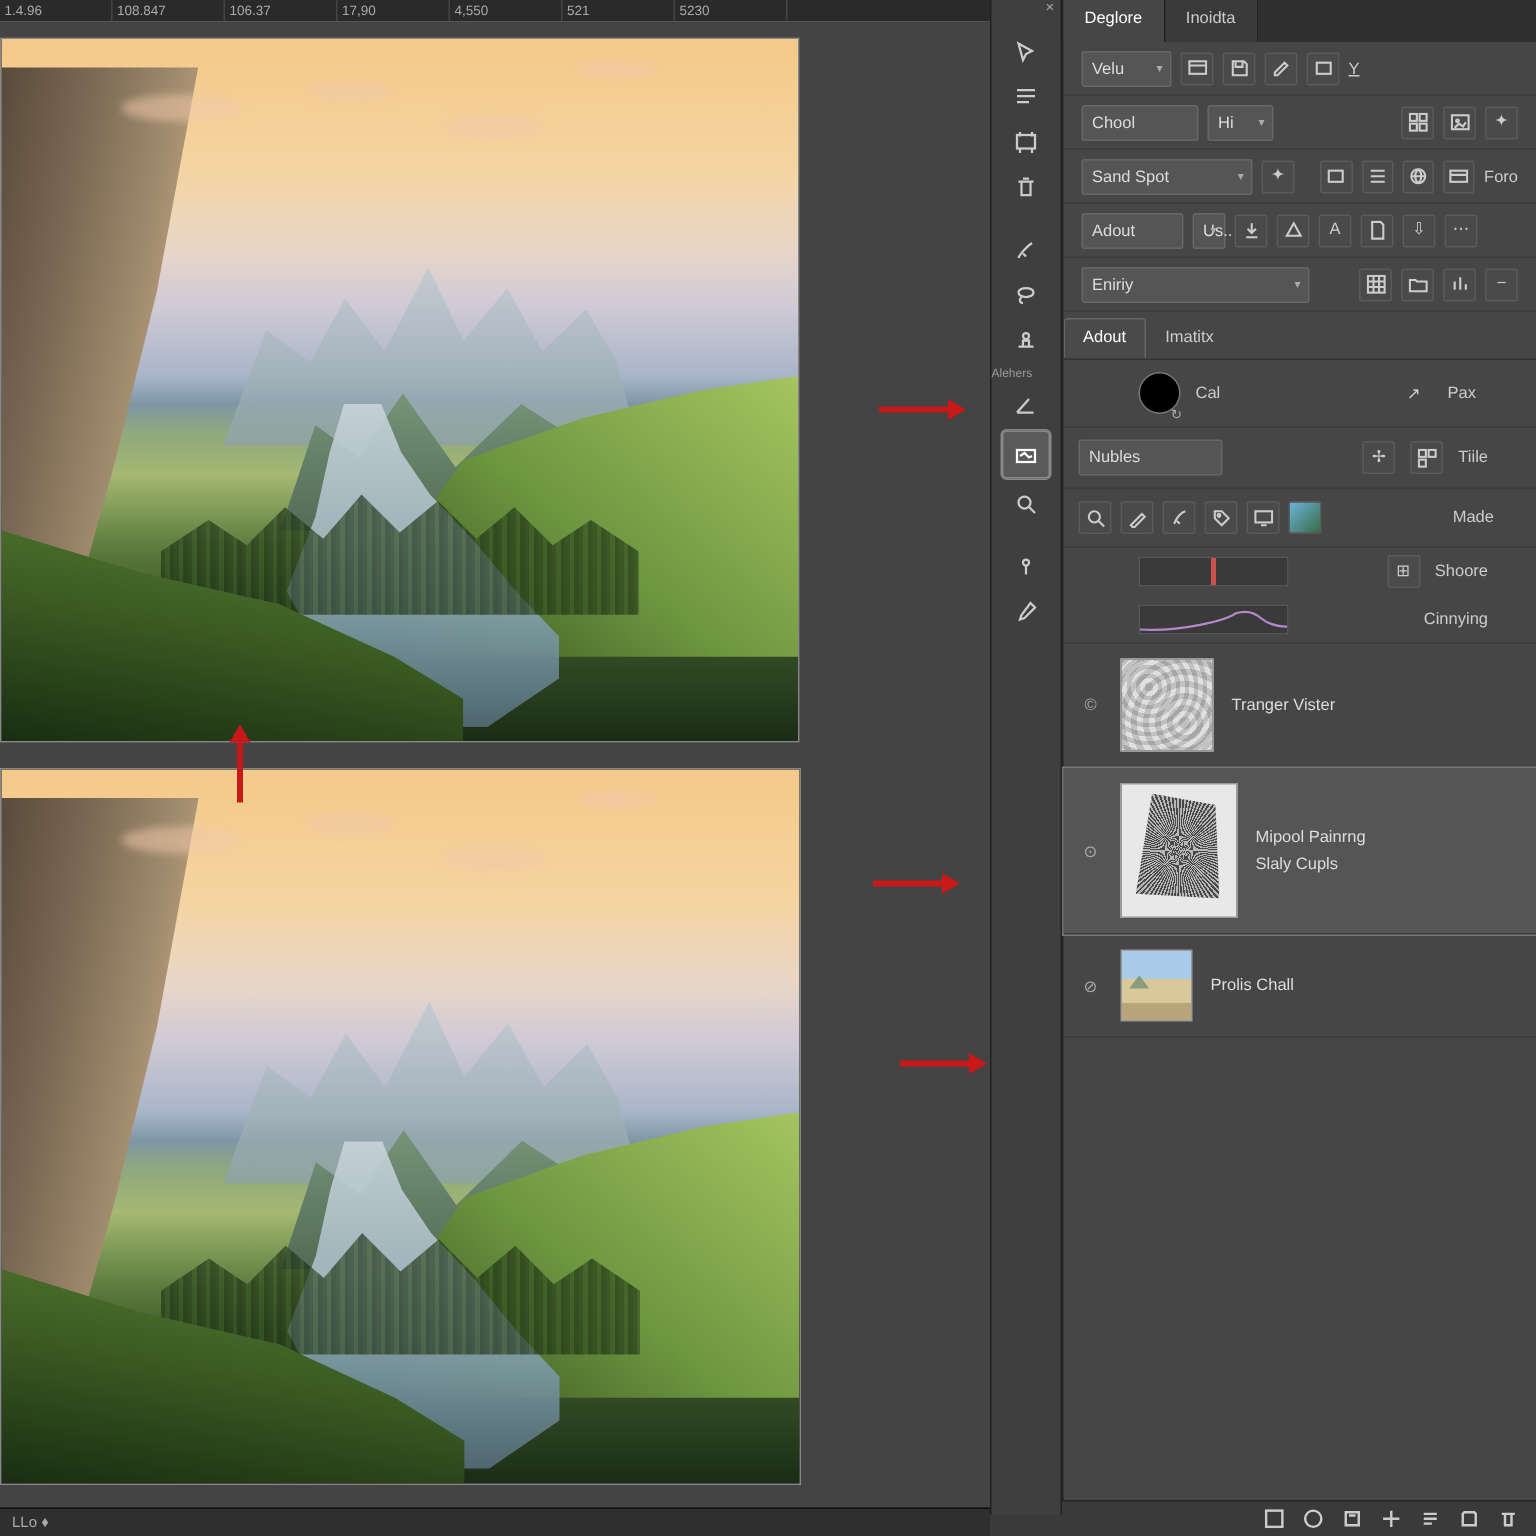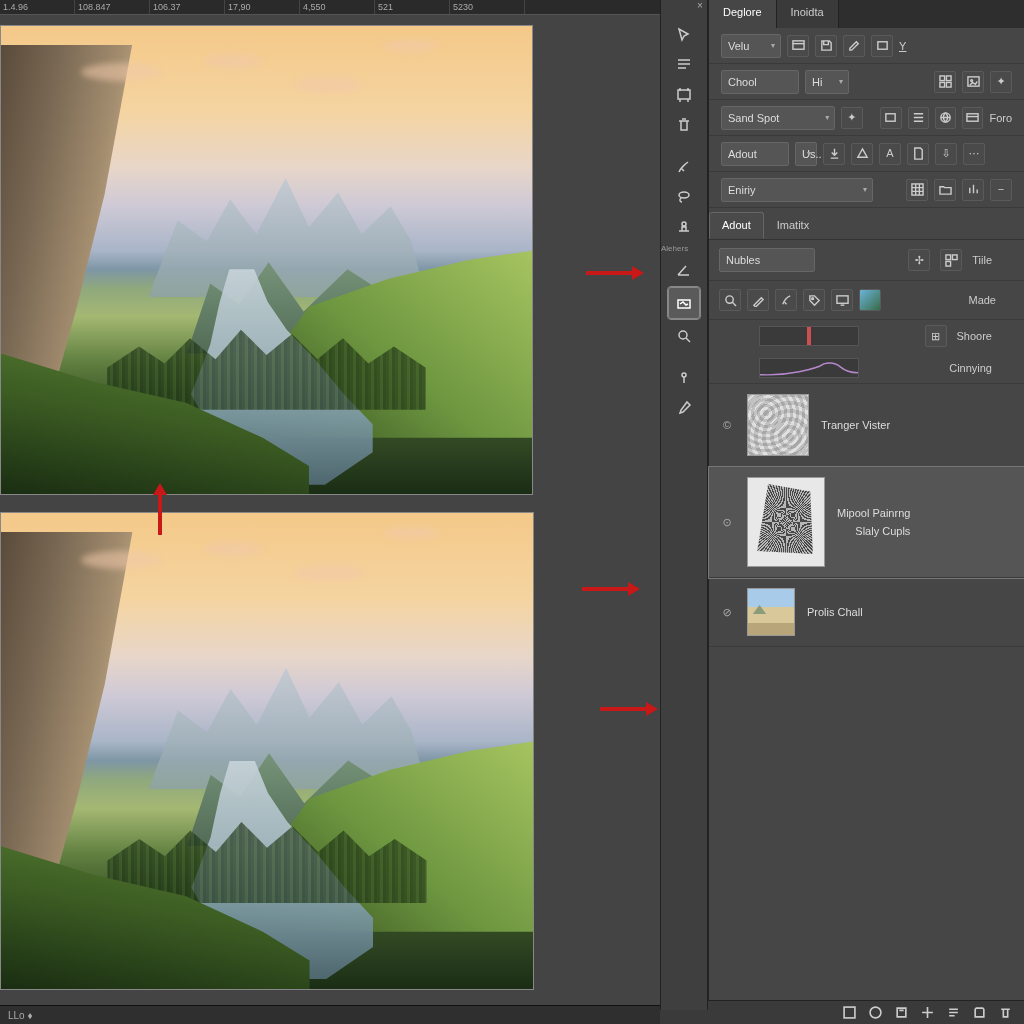--- a/index.html
+++ b/index.html
@@ -164,21 +164,21 @@
     repeating-conic-gradient(#555 0 2deg,#aaa 2deg 4deg);
   clip-path: polygon(22% 0, 88% 10%, 92% 92%, 5% 88%);
   filter: contrast(1.3);
 }
 .lt-img { background:
   linear-gradient(180deg,#a7cbe8 0 40%, #d9c89a 40% 75%, #b8a57a 75% 100%);
   position:relative;
 }
 .lt-img::after{content:"";position:absolute;left:10%;top:35%;width:30%;height:20%;
  background:#8b9c7a;clip-path:polygon(0 100%,50% 0,100% 100%);}
-.layer-txt { display:flex; flex-direction:column; gap:6px; font-size:11px; color:#ddd;text-align:right; }
+.layer-txt { display:flex; flex-direction:column; gap:6px; font-size:11px; color:#ddd; }
 
 .curve-row { display:flex; align-items:center; height:32px; padding:0 10px; gap:10px; }
 .curve-mini {
   width:100px; height:20px; border:1px solid #555; background:#3a3a3a; position:relative;
 }
 .curve-mini.s::before{content:"";position:absolute;inset:0;
  background: linear-gradient(90deg, transparent 48%, #cc5050 48% 52%, transparent 52%);}
 .curve-mini.c svg{position:absolute;inset:0;}
 
 .statusbar {
@@ -494,20 +494,29 @@
     <div class="pbtn">
         <span class="uc">−</span>
       </div>
   </div>
 
   <div class="subtabs">
     <div class="stab act">Adout</div>
     <div class="stab">Imatitx</div>
   </div>
 
+  <div class="section">
+    <div style="width:30px"></div>
+    <div class="circ-sw"></div>
+    <span class="plbl">Cal</span>
+    <div style="flex:1"></div>
+    <span class="plbl">↗</span>
+    <span class="plbl" style="margin-left:8px">Pax</span>
+    <div style="width:20px"></div>
+  </div>
 
   <div class="section">
     <div class="dd" style="width:96px">
         <span>Nubles</span>
       </div>
     <div style="flex:1"></div>
     <div class="pbtn">
         <span class="uc">✢</span>
       </div>
     <div class="pbtn">

